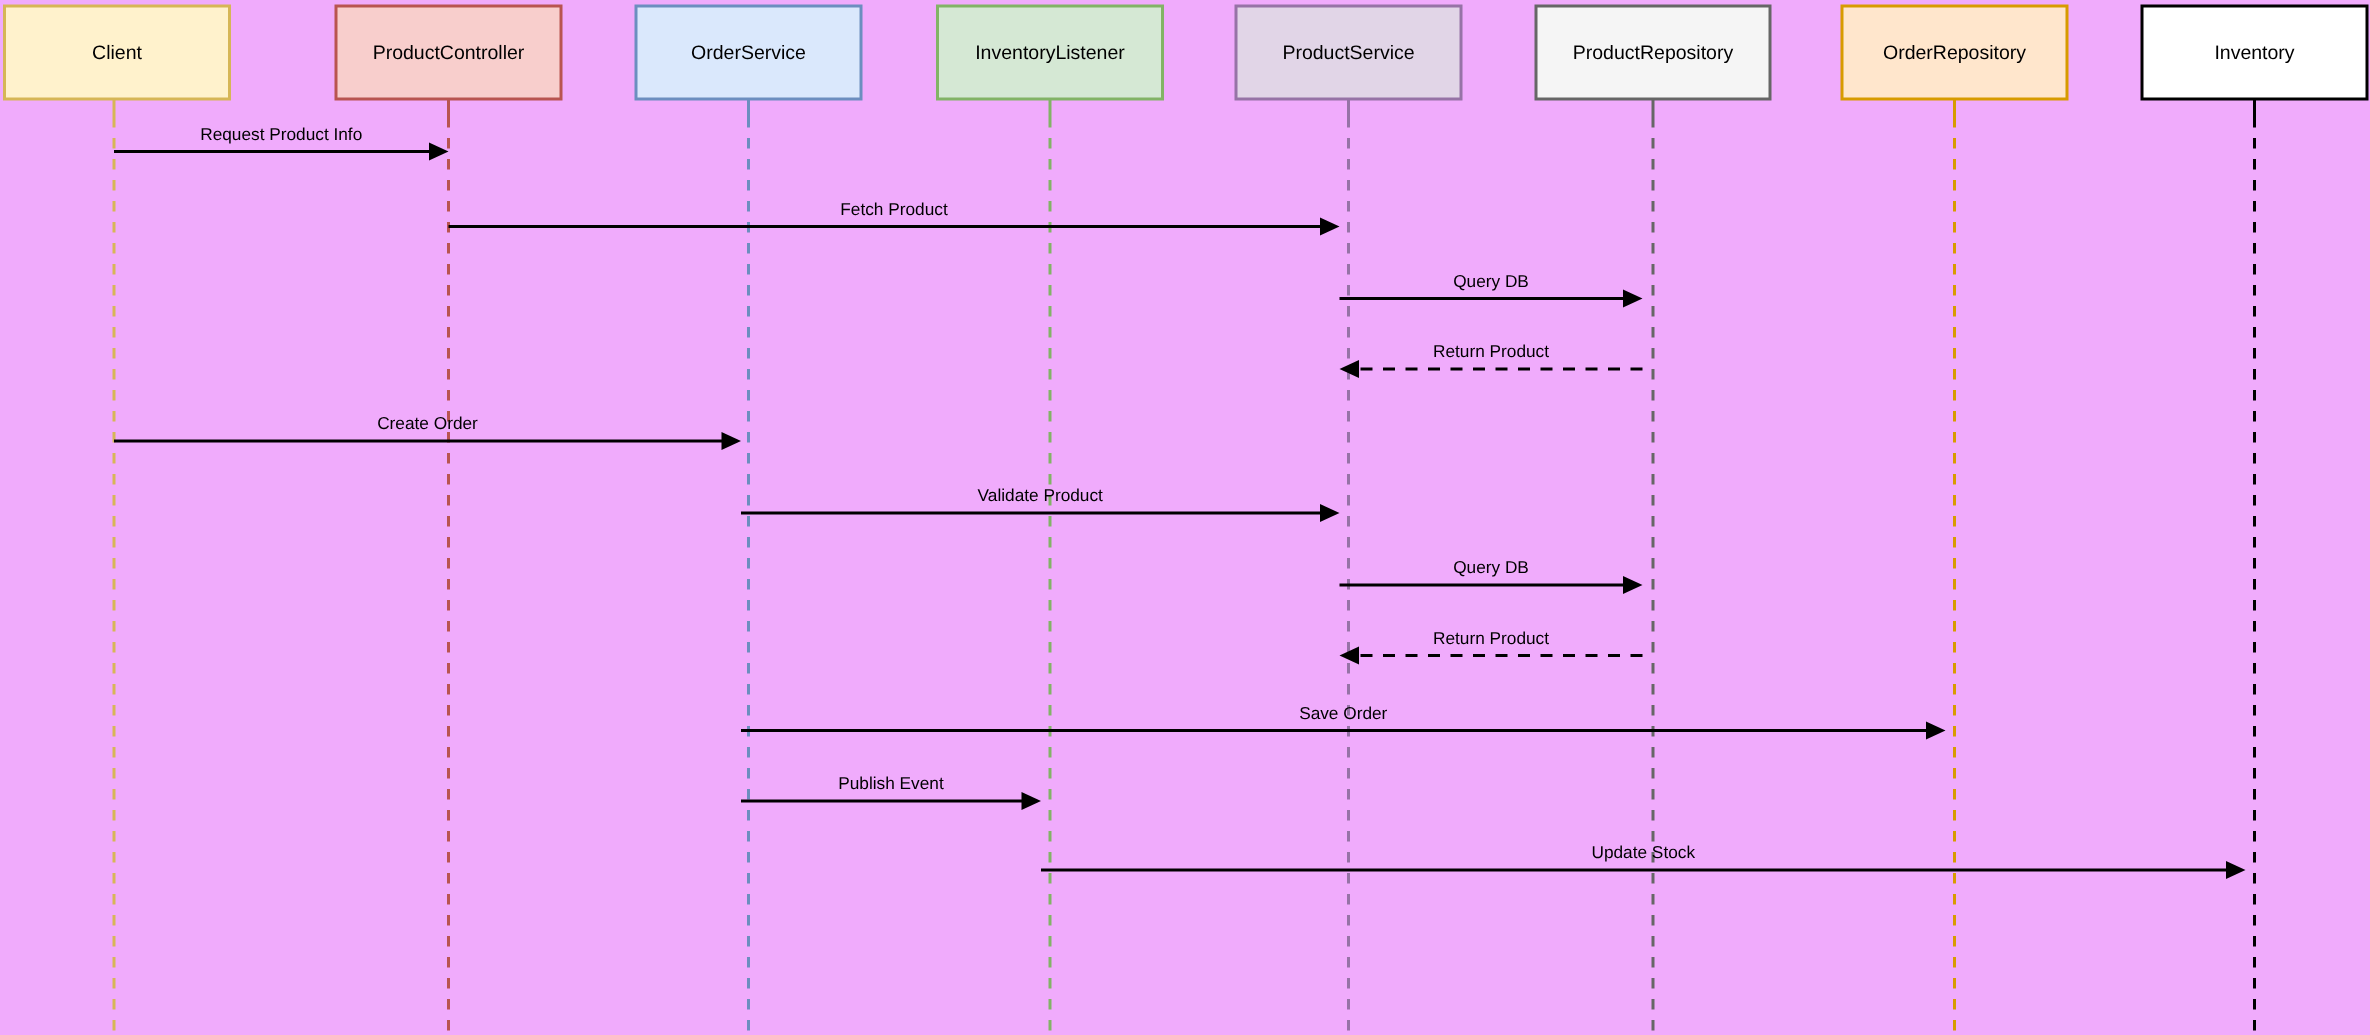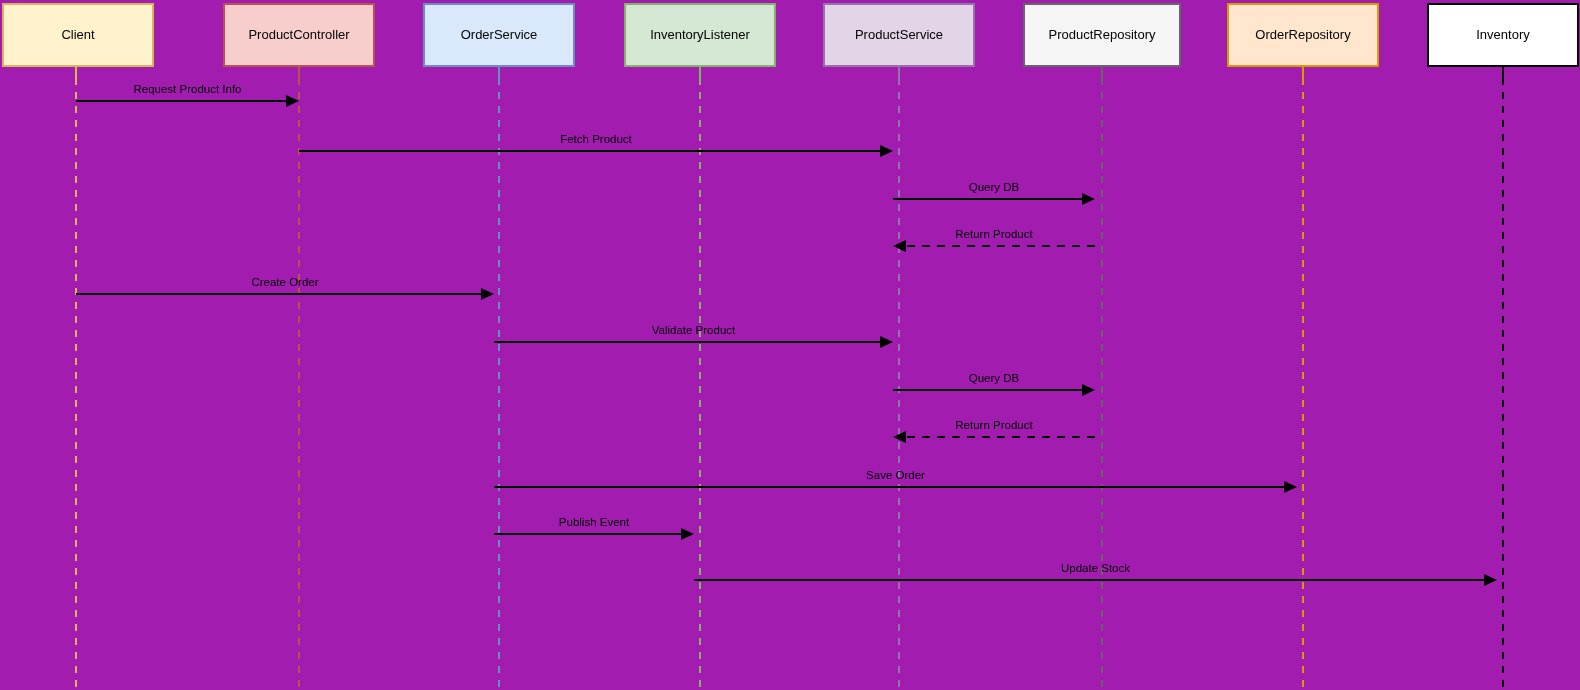--- a/index.html
+++ b/index.html
@@ -10,21 +10,21 @@
   body {
     font-family: "Liberation Sans", sans-serif;
     width: 1580px;
     height: 690px;
     overflow: hidden;
   }
   #diagram-root {
     position: relative;
     width: 1580px;
     height: 690px;
-    background: #a21caf;
+    background: #f0abfc;
   }
   svg#sequence-canvas {
     position: absolute;
     top: 0;
     left: 0;
     width: 1580px;
     height: 690px;
     display: block;
   }
   .participant-label {

